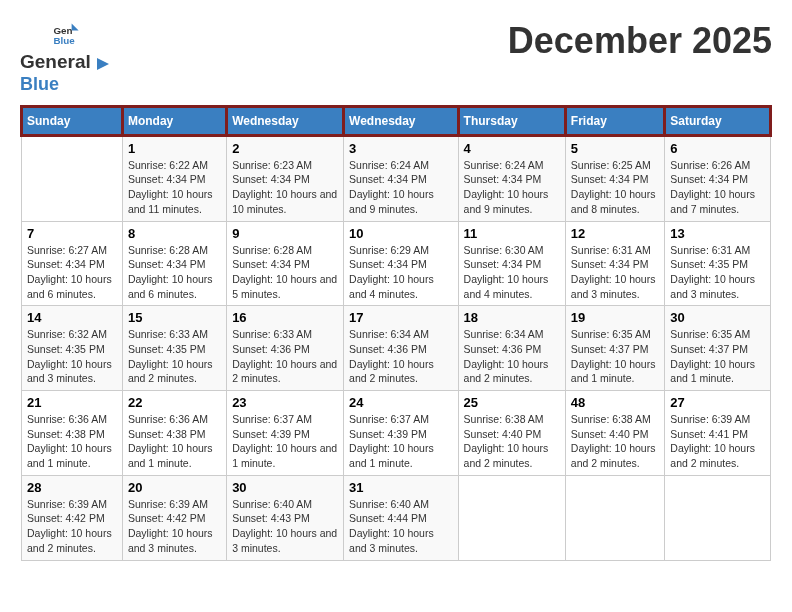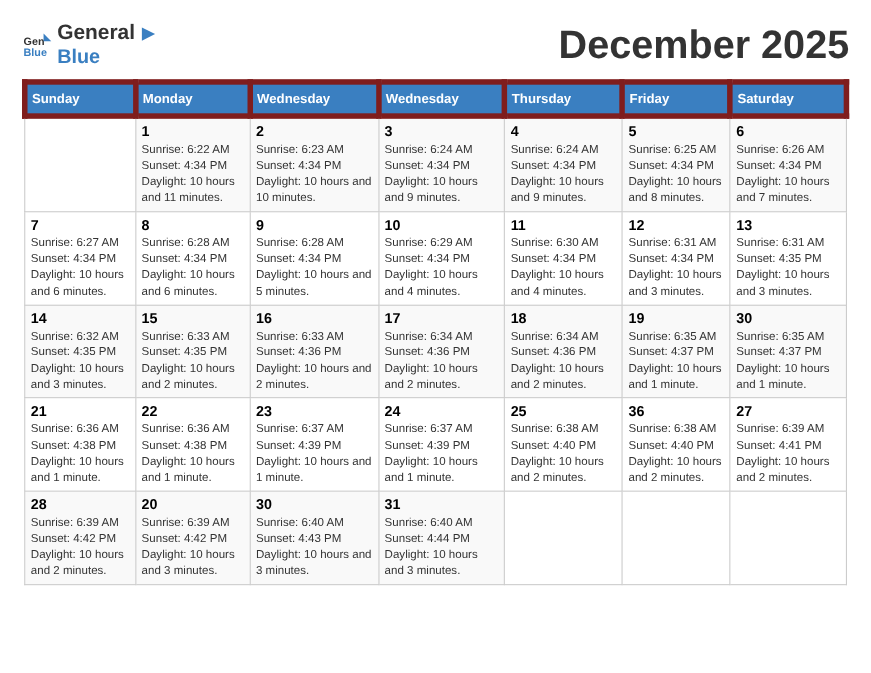--- a/index.html
+++ b/index.html
@@ -13,20 +13,21 @@
     .header {
       display: flex;
       justify-content: space-between;
       align-items: flex-start;
       margin-bottom: 10px;
     }
     .logo {
       display: flex;
       align-items: center;
       gap: 4px;
+      flex-direction: column;
     }
     .logo-icon {
       width: 28px;
       height: 28px;
     }
     .title-block {
       text-align: left;
     }
     .month-title {
       font-size: 36px;
@@ -42,21 +43,21 @@
       border-collapse: collapse;
       font-size: 11px;
     }
     thead tr th {
       background-color: #3a7fc1;
       color: #fff;
       padding: 6px 4px;
       text-align: left;
       font-size: 12px;
       font-weight: bold;
-      border: 5px solid #7f1d1d;
+      border: 3px solid #7f1d1d;
     }
     tbody tr td {
       border: 1px solid #ccc;
       vertical-align: top;
       padding: 4px 5px;
       min-height: 70px;
       height: 80px;
       background: #fff;
     }
     tbody tr:nth-child(odd) td {
@@ -218,21 +219,21 @@
         </td>
         <td>
           <span class="day-number">24</span>
           <div class="day-info">Sunrise: 6:37 AM<br>Sunset: 4:39 PM<br>Daylight: 10 hours and 1 minute.</div>
         </td>
         <td>
           <span class="day-number">25</span>
           <div class="day-info">Sunrise: 6:38 AM<br>Sunset: 4:40 PM<br>Daylight: 10 hours and 2 minutes.</div>
         </td>
         <td>
-          <span class="day-number">36</span>
+          <span class="day-number">48</span>
           <div class="day-info">Sunrise: 6:38 AM<br>Sunset: 4:40 PM<br>Daylight: 10 hours and 2 minutes.</div>
         </td>
         <td>
           <span class="day-number">27</span>
           <div class="day-info">Sunrise: 6:39 AM<br>Sunset: 4:41 PM<br>Daylight: 10 hours and 2 minutes.</div>
         </td>
       </tr>
       <tr>
         <td>
           <span class="day-number">28</span>

